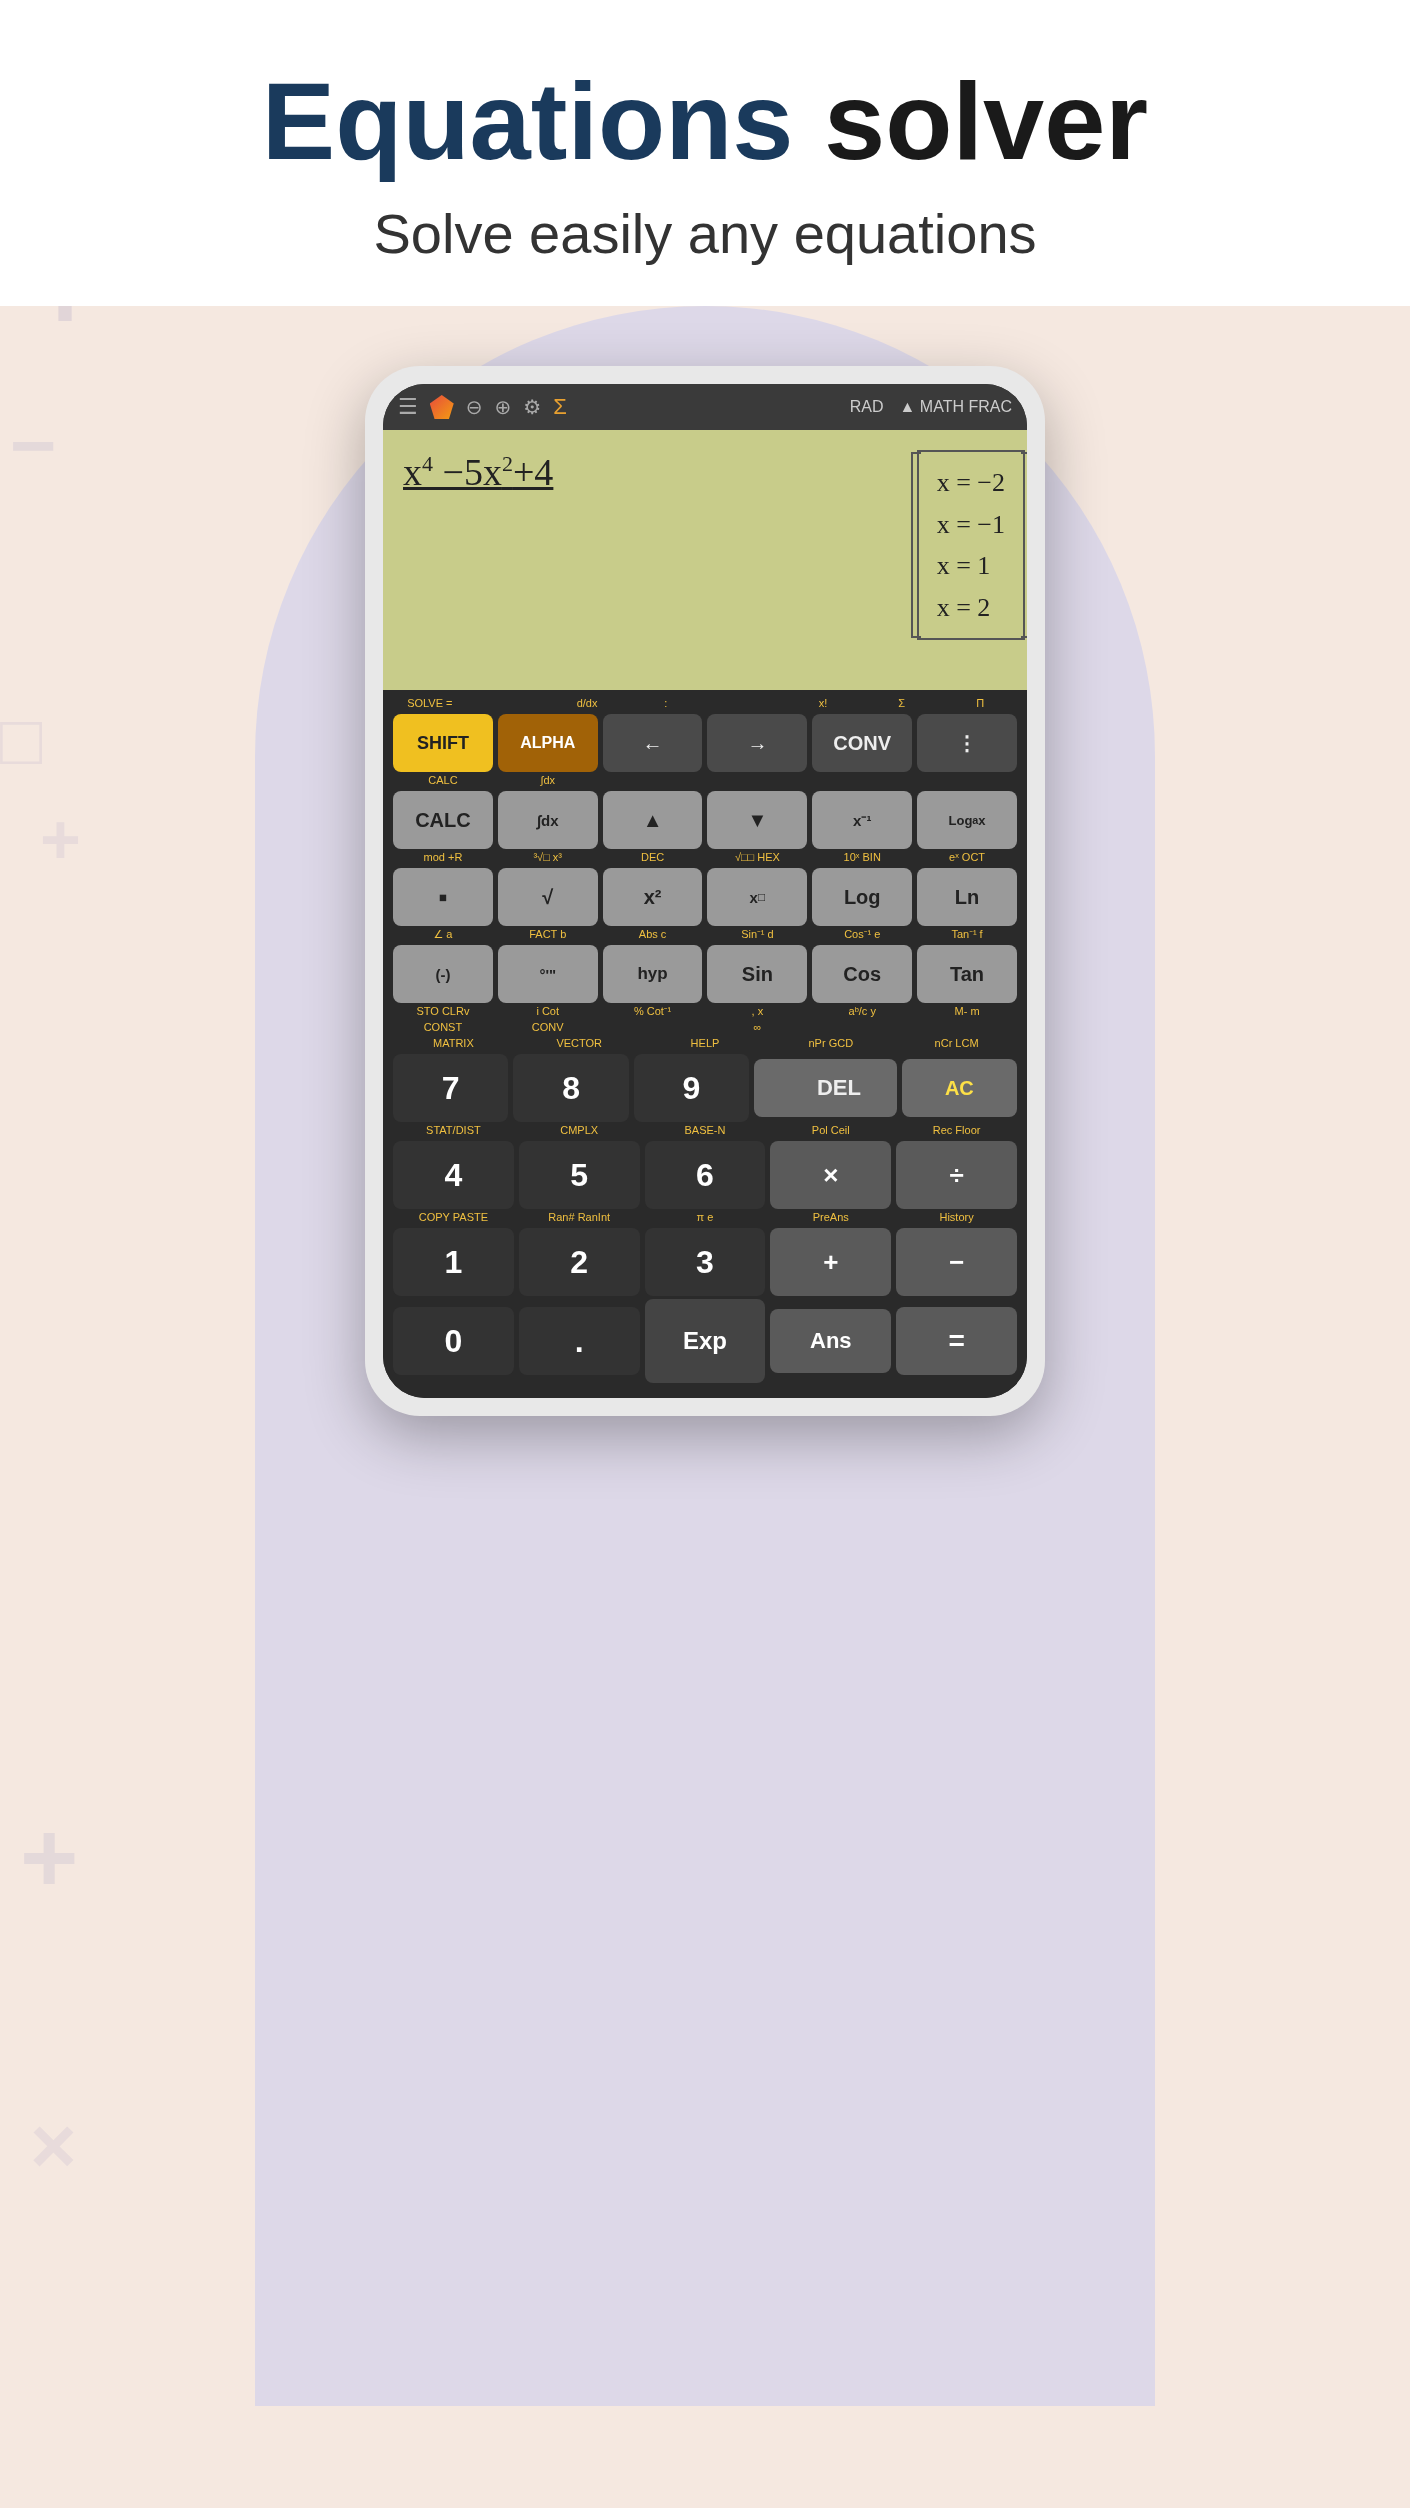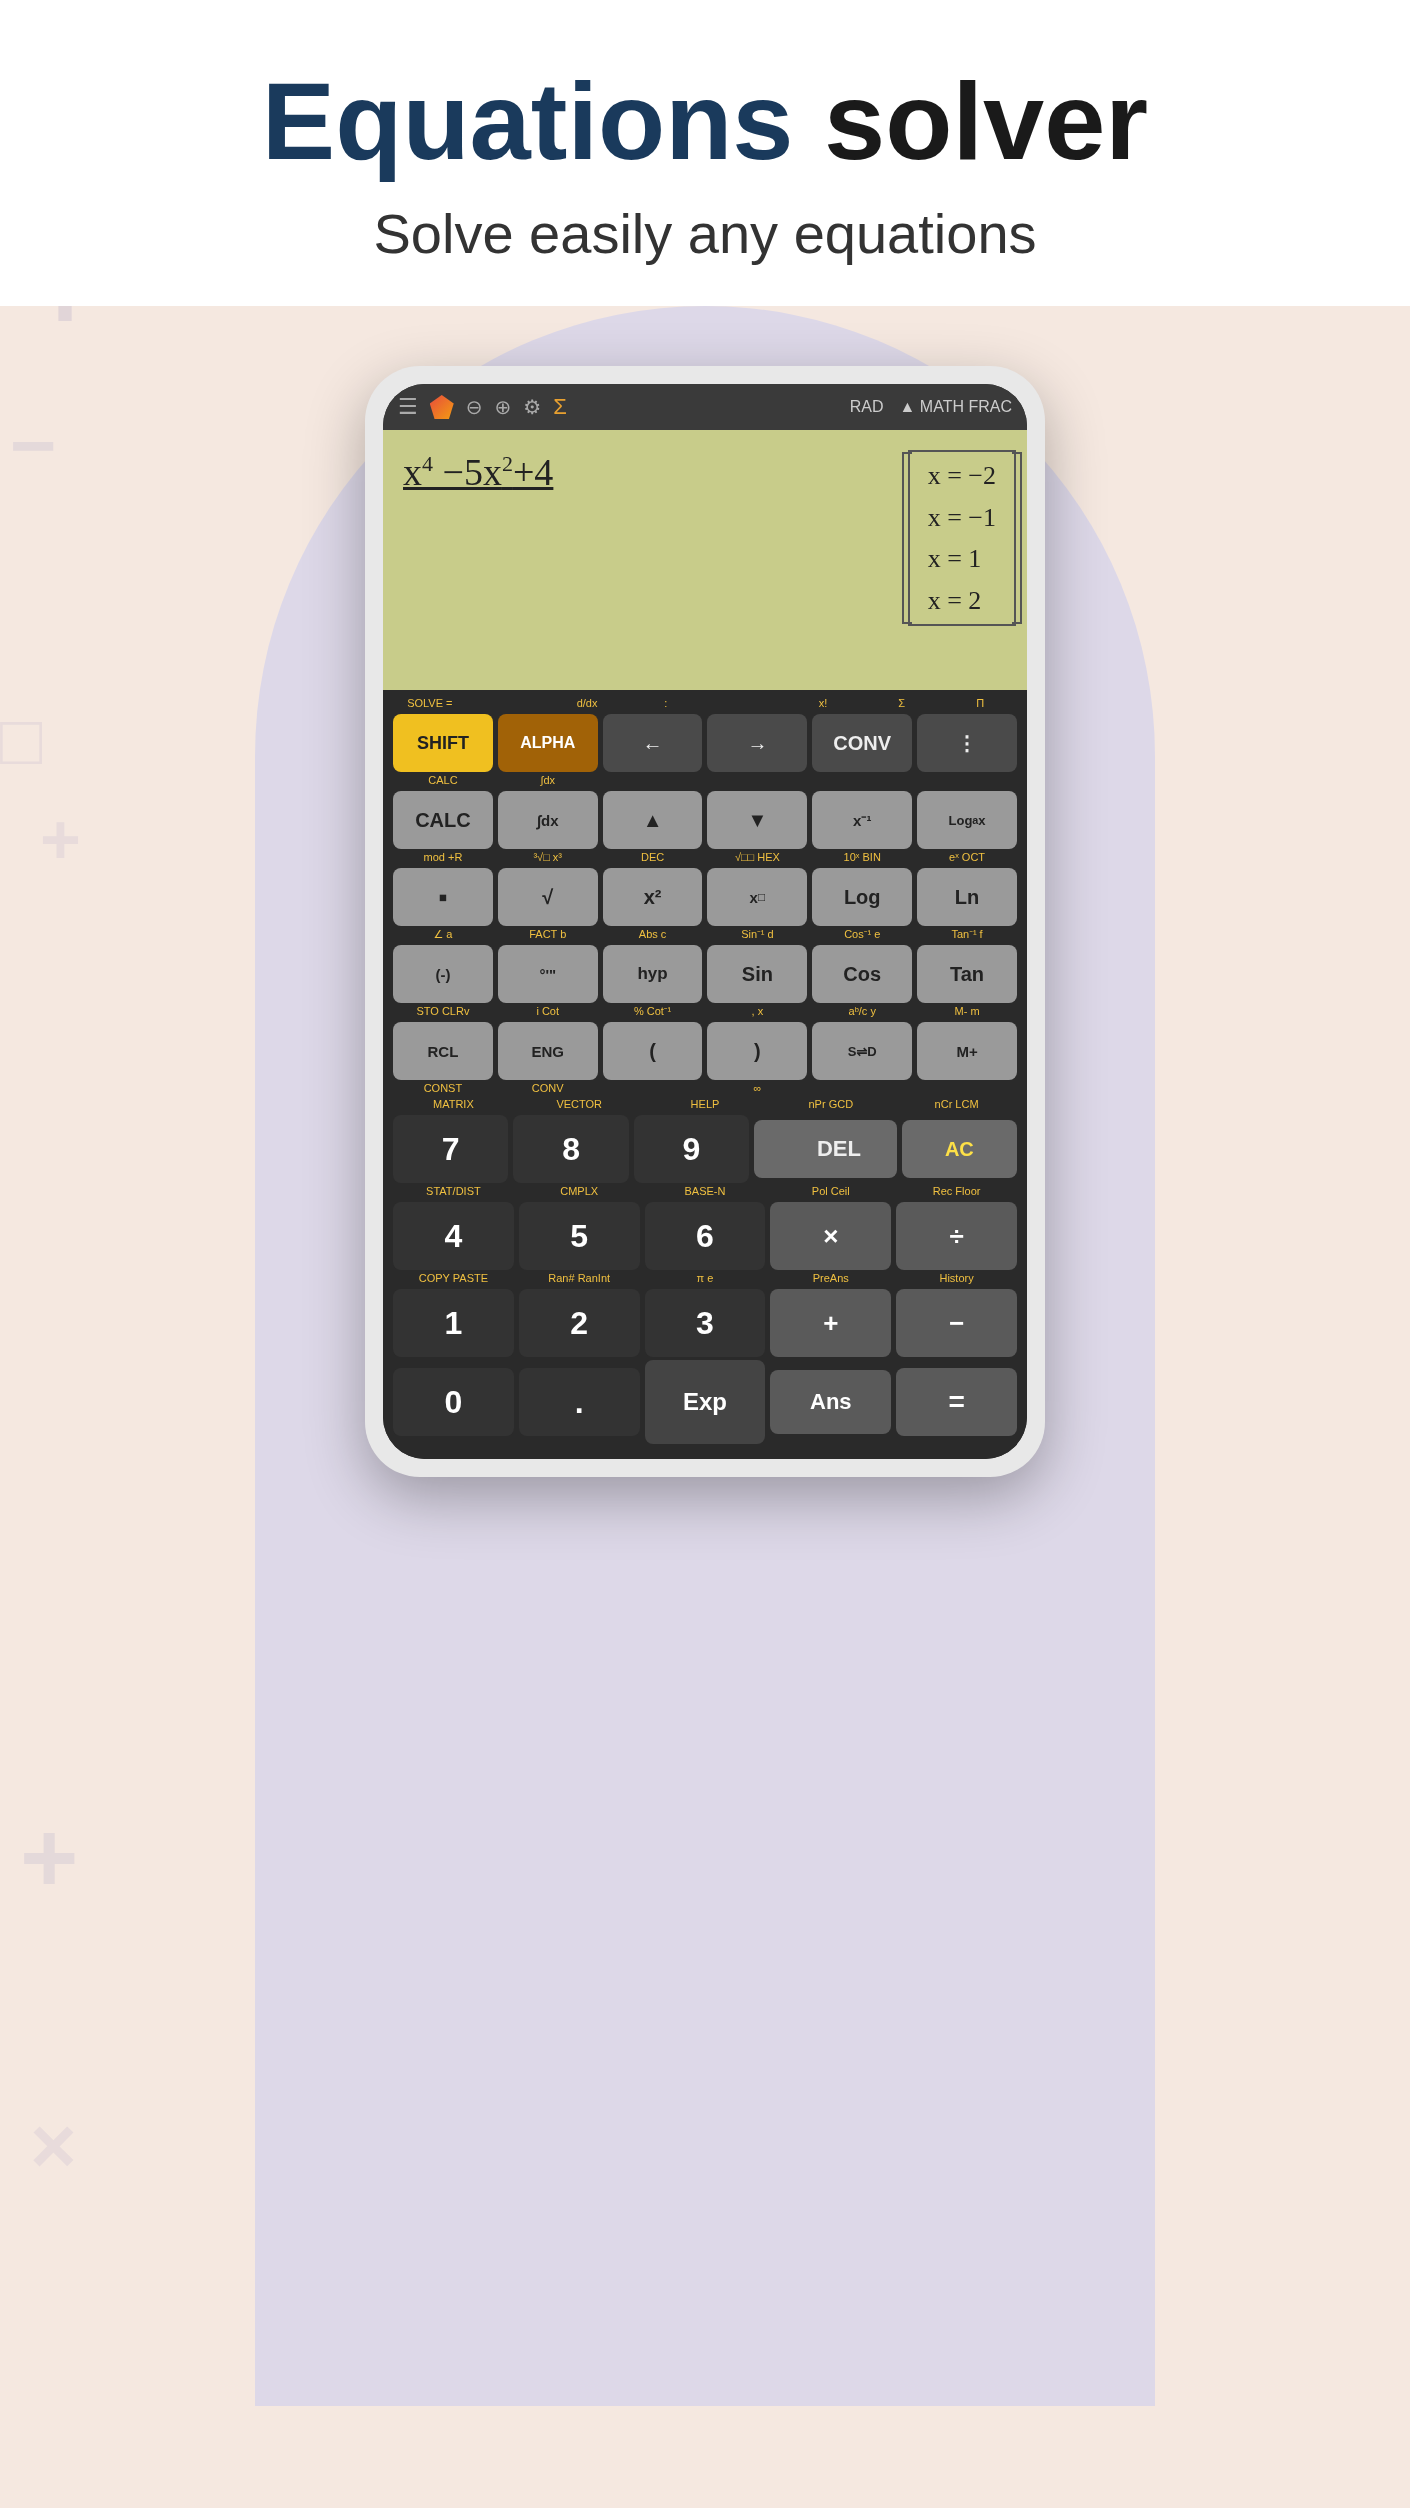--- a/index.html
+++ b/index.html
@@ -123,24 +123,24 @@
       color: #222;
       font-family: 'Times New Roman', serif;
       text-decoration: underline;
     }
     .sup-text {
       font-size: 22px;
       vertical-align: super;
     }
     .results-box {
       position: absolute;
-      right: 11px;
+      right: 2px;
       top: 20px;
       border: 2px solid #555;
-      padding: 3px 18px;
+      padding: 10px 18px;
       background: rgba(200,204,138,0.5);
     }
     .results-box .bracket-left {
       position: absolute;
       left: -8px;
       top: 0; bottom: 0;
       width: 10px;
       border-top: 2px solid #555;
       border-left: 2px solid #555;
       border-bottom: 2px solid #555;
@@ -436,28 +436,20 @@
 
         <div class="sublabel-row">
           <div class="sublabel-cell yellow">STO CLRv</div>
           <div class="sublabel-cell yellow">i Cot</div>
           <div class="sublabel-cell yellow">% Cot⁻¹</div>
           <div class="sublabel-cell yellow">, x</div>
           <div class="sublabel-cell yellow">aᵇ/c y</div>
           <div class="sublabel-cell yellow">M- m</div>
         </div>
 
-        <div class="key-row">
-          <button class="key key-gray key-small-text">RCL</button>
-          <button class="key key-gray key-small-text">ENG</button>
-          <button class="key key-gray">(</button>
-          <button class="key key-gray">)</button>
-          <button class="key key-gray key-xsmall-text">S⇌D</button>
-          <button class="key key-gray key-small-text">M+</button>
-        </div>
 
         <div class="sublabel-row">
           <div class="sublabel-cell yellow">CONST</div>
           <div class="sublabel-cell yellow">CONV</div>
           <div class="sublabel-cell"></div>
           <div class="sublabel-cell yellow">∞</div>
           <div class="sublabel-cell"></div>
           <div class="sublabel-cell"></div>
         </div>
 

